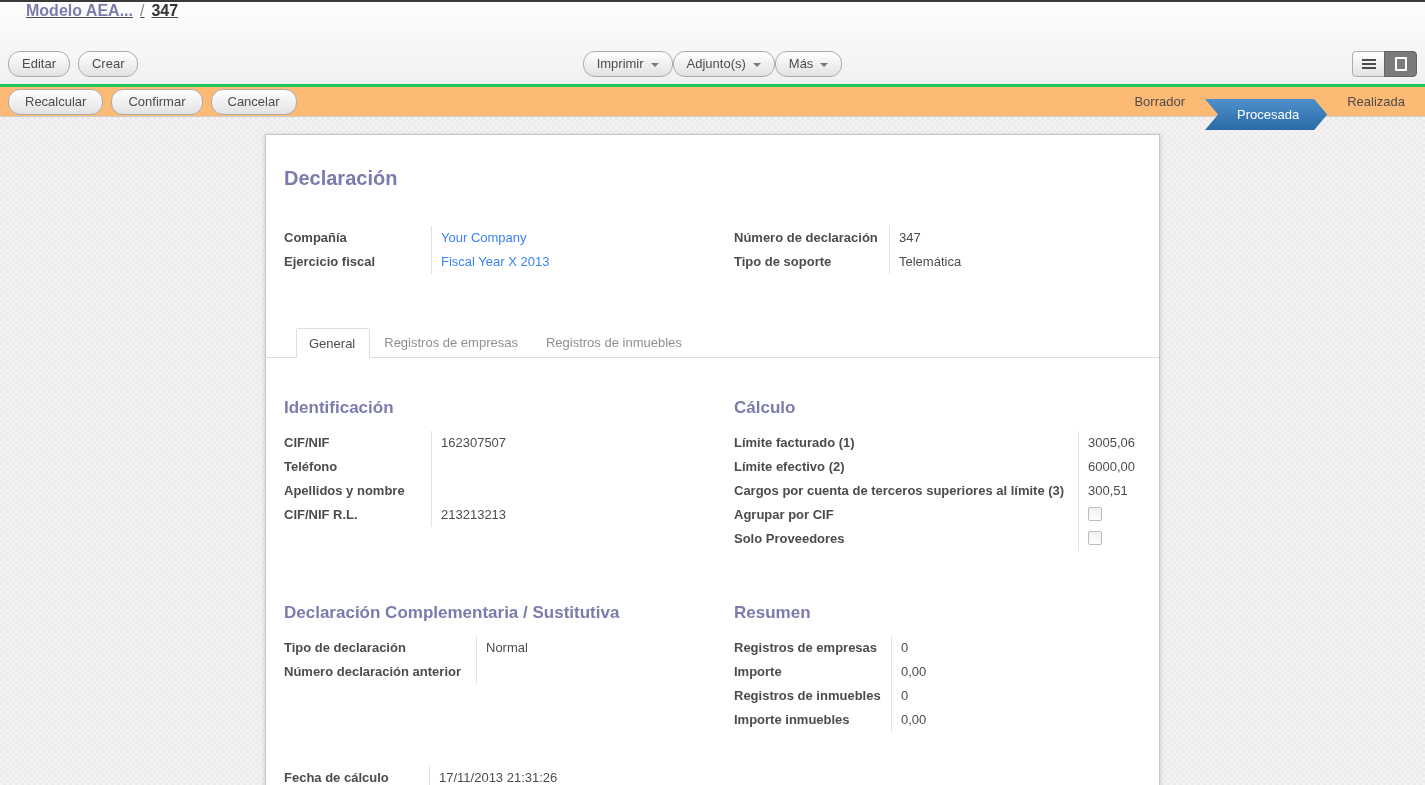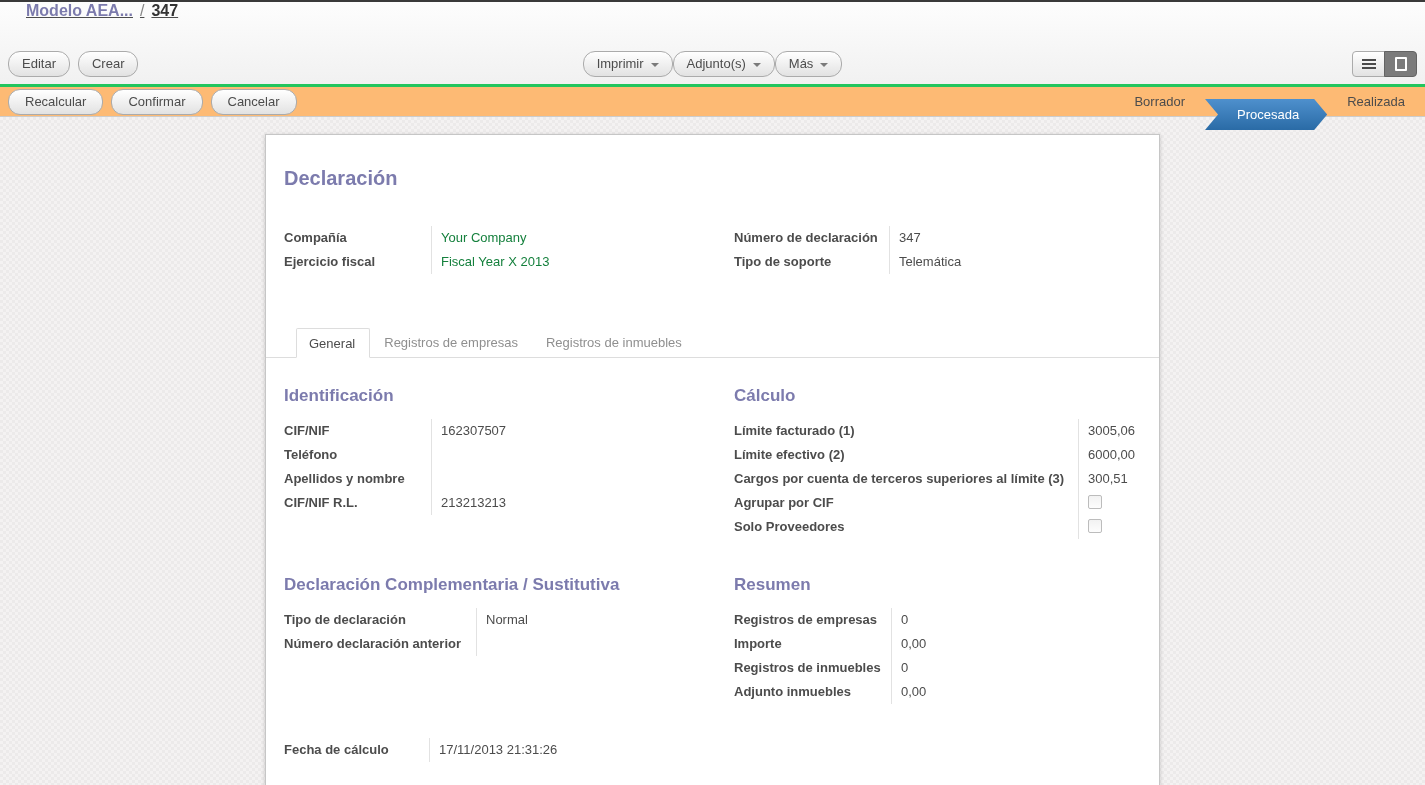--- a/index.html
+++ b/index.html
@@ -52,26 +52,26 @@
                linear-gradient(45deg,#eceaea 25%,transparent 25%,transparent 75%,#eceaea 75%);
              background-size:6px 6px; background-position:0 0,3px 3px; }
   .sheet { width:895px; min-height:637px; margin:17px auto 0; background:#fff;
            border:1px solid #c6c6c6; box-shadow:0 1px 4px rgba(0,0,0,.18);
            padding:26px 16px 42px 18px; }
 
   h1.sheet-title { font-size:20px; font-weight:bold; color:#7c7bad; margin:6px 0 36px; }
   h2.section-title { font-size:17px; font-weight:bold; color:#7c7bad; margin:0 0 13px; }
 
   .grid2 { display:grid; grid-template-columns:432px 411px; column-gap:18px; align-items:start; }
-  .sections-grid { row-gap:36px; margin-top:28px; }
+  .sections-grid { row-gap:52px; margin-top:40px; }
 
   .frow { display:flex; min-height:24px; line-height:24px; font-size:13px; }
   .flabel { font-weight:bold; color:#4c4c4c; flex-shrink:0; padding-right:6px; }
   .fvalue { border-left:1px solid #e2e2e2; padding-left:9px; flex:1; color:#4c4c4c; white-space:nowrap; }
-  .fvalue.link { color:#15803d; cursor:pointer; }
+  .fvalue.link { color:#3b82f6; cursor:pointer; }
 
   .g-topleft .flabel  { width:147px; }
   .g-topright .flabel { width:155px; }
   .g-ident .flabel    { width:147px; }
   .g-calc .flabel     { width:344px; }
   .g-compl .flabel    { width:192px; }
   .g-resumen .flabel  { width:157px; }
   .g-fecha .flabel    { width:145px; }
   .g-fecha { margin-top:34px; width:432px; }
 
@@ -233,21 +233,21 @@
           </div>
           <div class="frow">
             <span class="flabel">Importe</span>
             <span class="fvalue">0,00</span>
           </div>
           <div class="frow">
             <span class="flabel">Registros de inmuebles</span>
             <span class="fvalue">0</span>
           </div>
           <div class="frow">
-            <span class="flabel">Adjunto inmuebles</span>
+            <span class="flabel">Importe inmuebles</span>
             <span class="fvalue">0,00</span>
           </div>
         </div>
 
       </div>
 
       <div class="frow g-fecha">
         <span class="flabel">Fecha de cálculo</span>
         <span class="fvalue">17/11/2013 21:31:26</span>
       </div>

